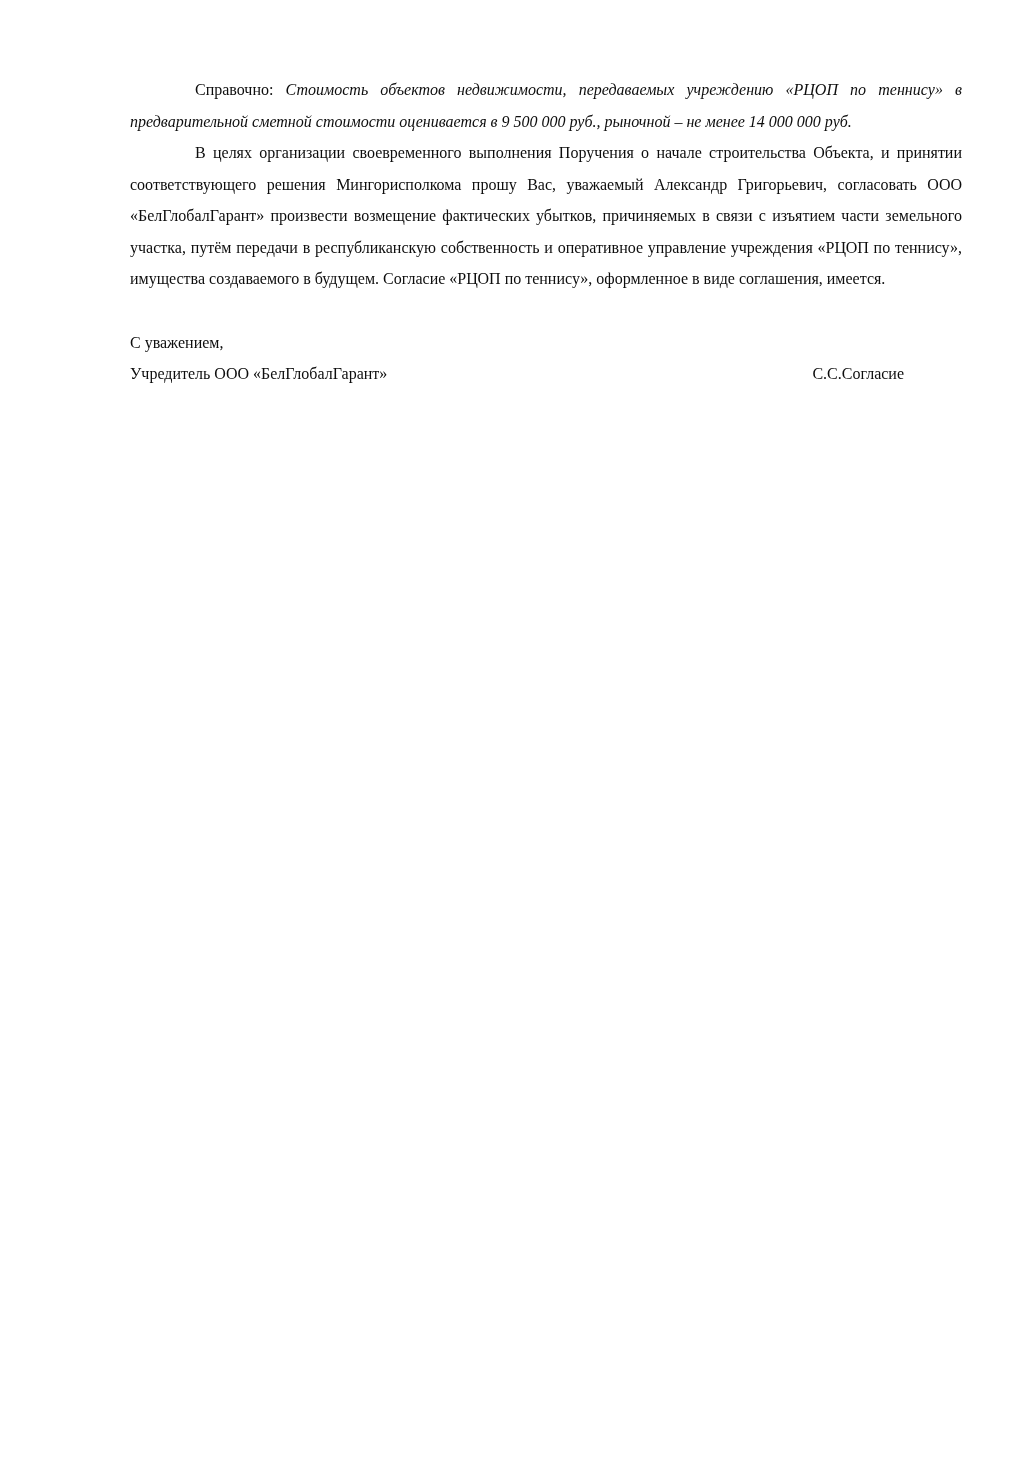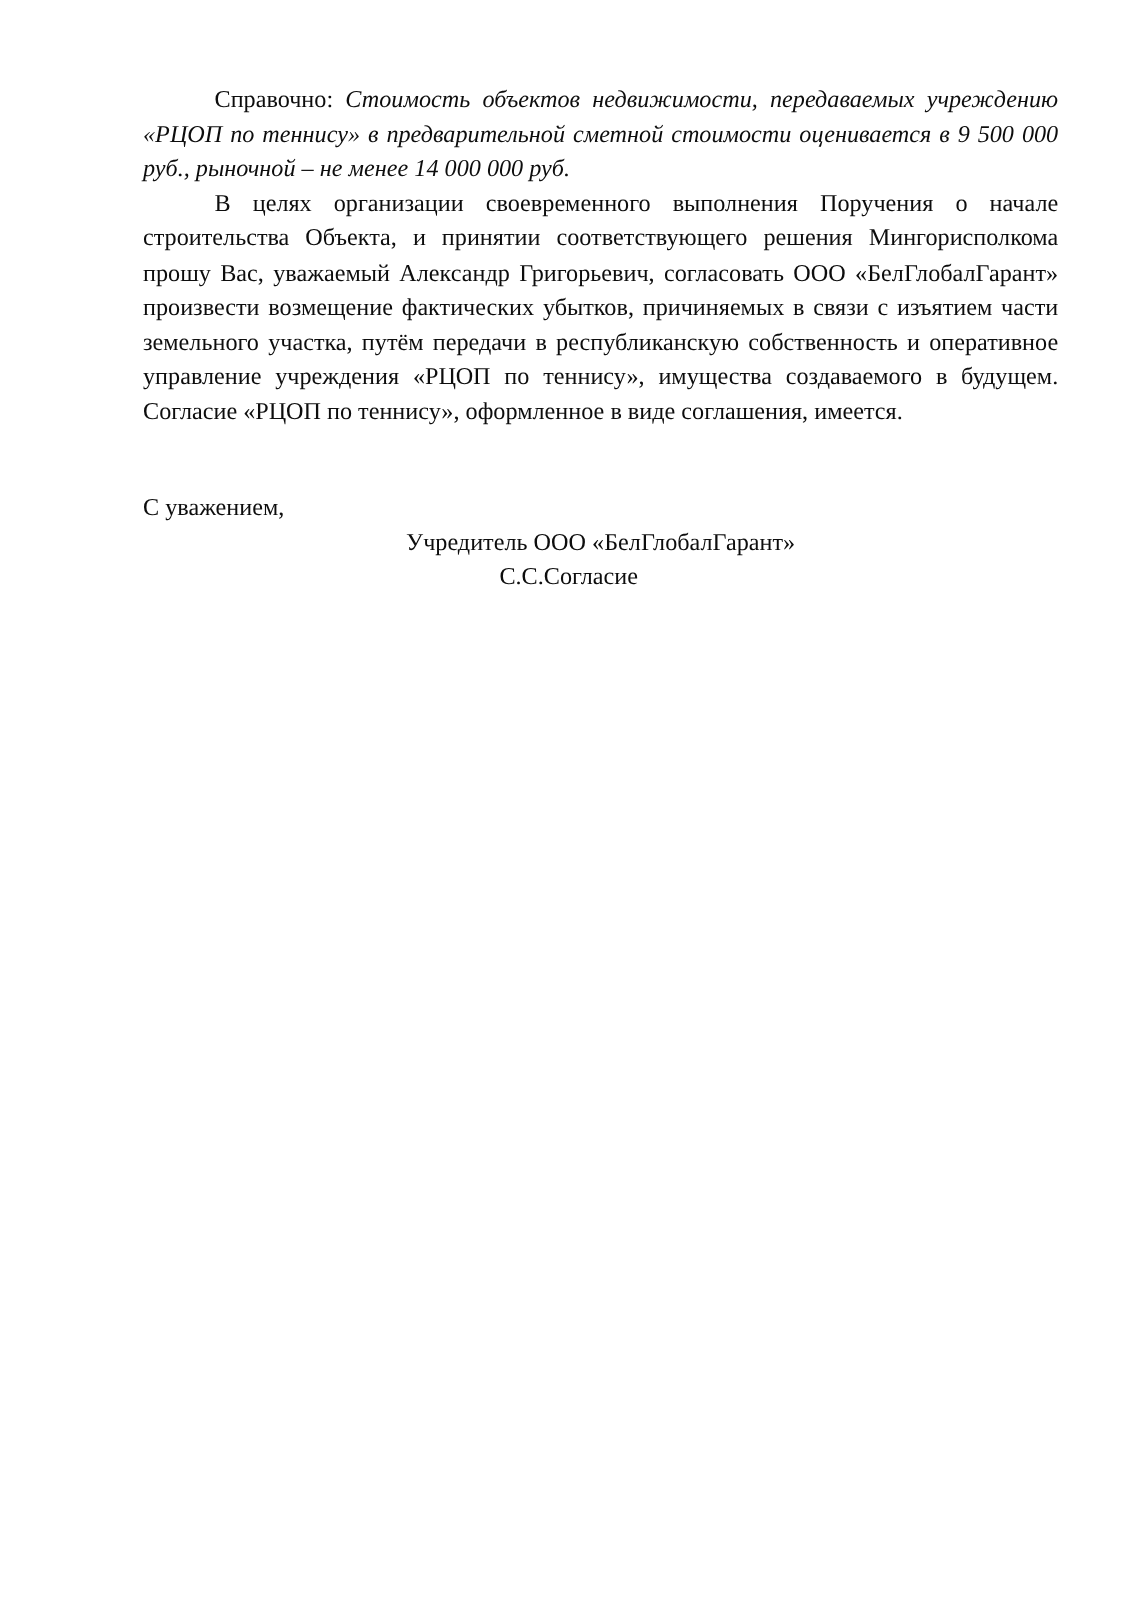--- a/index.html
+++ b/index.html
@@ -16,45 +16,44 @@
     overflow: hidden;
   }
   .page {
     box-sizing: border-box;
     width: 1024px;
     height: 1470px;
     padding: 74px 62px 0 130px; 
     background: #ffffff;
   }
   .doc-body {
-    font-size: 22px;
+    font-size: 16px;
     line-height: 31.5px;
   }
   p.doc-para {
     margin: 0;
     text-align: justify;
     text-align-last: left;
     text-indent: 65px;
   }
   .italic-run {
     font-style: italic;
   }
   .signature-block {
-    margin-top: 56px;
+    margin-top: 32px;
   }
   .closing-line {
     margin: 0;
     text-align: left;
     text-indent: 0;
   }
   .signature-row {
     display: flex;
     justify-content: space-between;
-    align-items: center;
-    flex-direction: column;
+    align-items: flex-start;
   }
   .signature-name {
     margin-right: 58px;
     white-space: nowrap;
   }
 </style>
 </head>
 <body>
 
 <div class="page">

